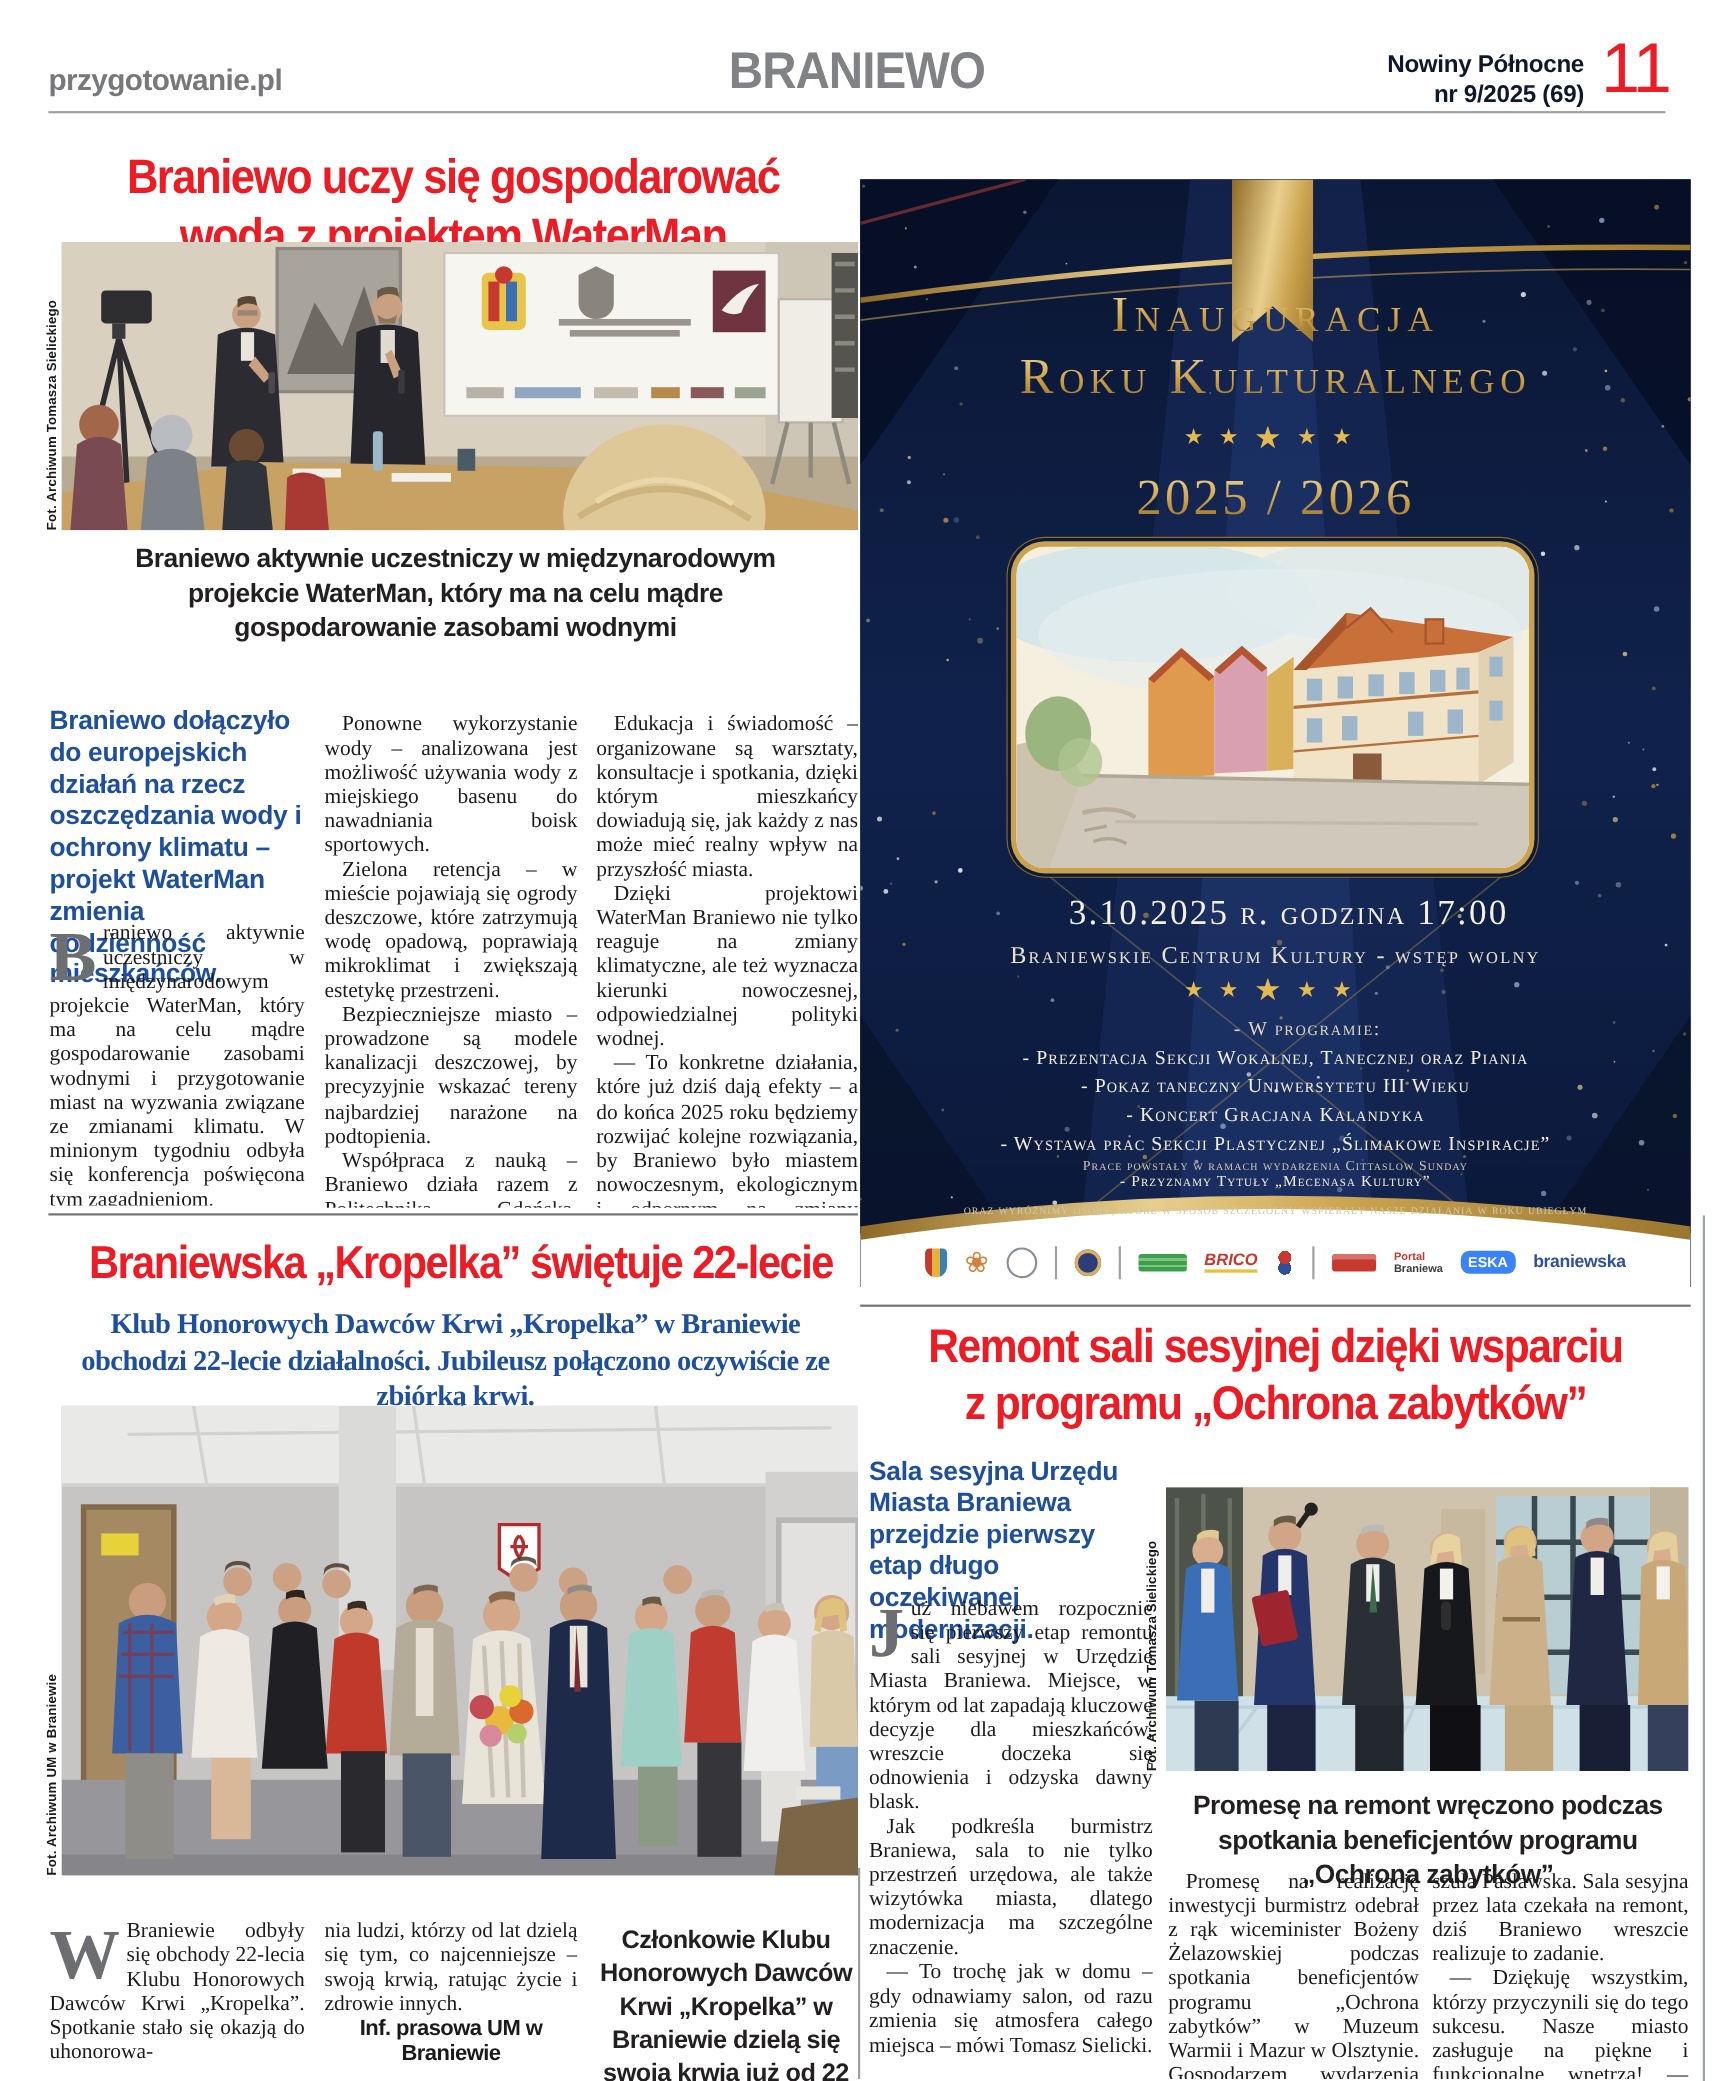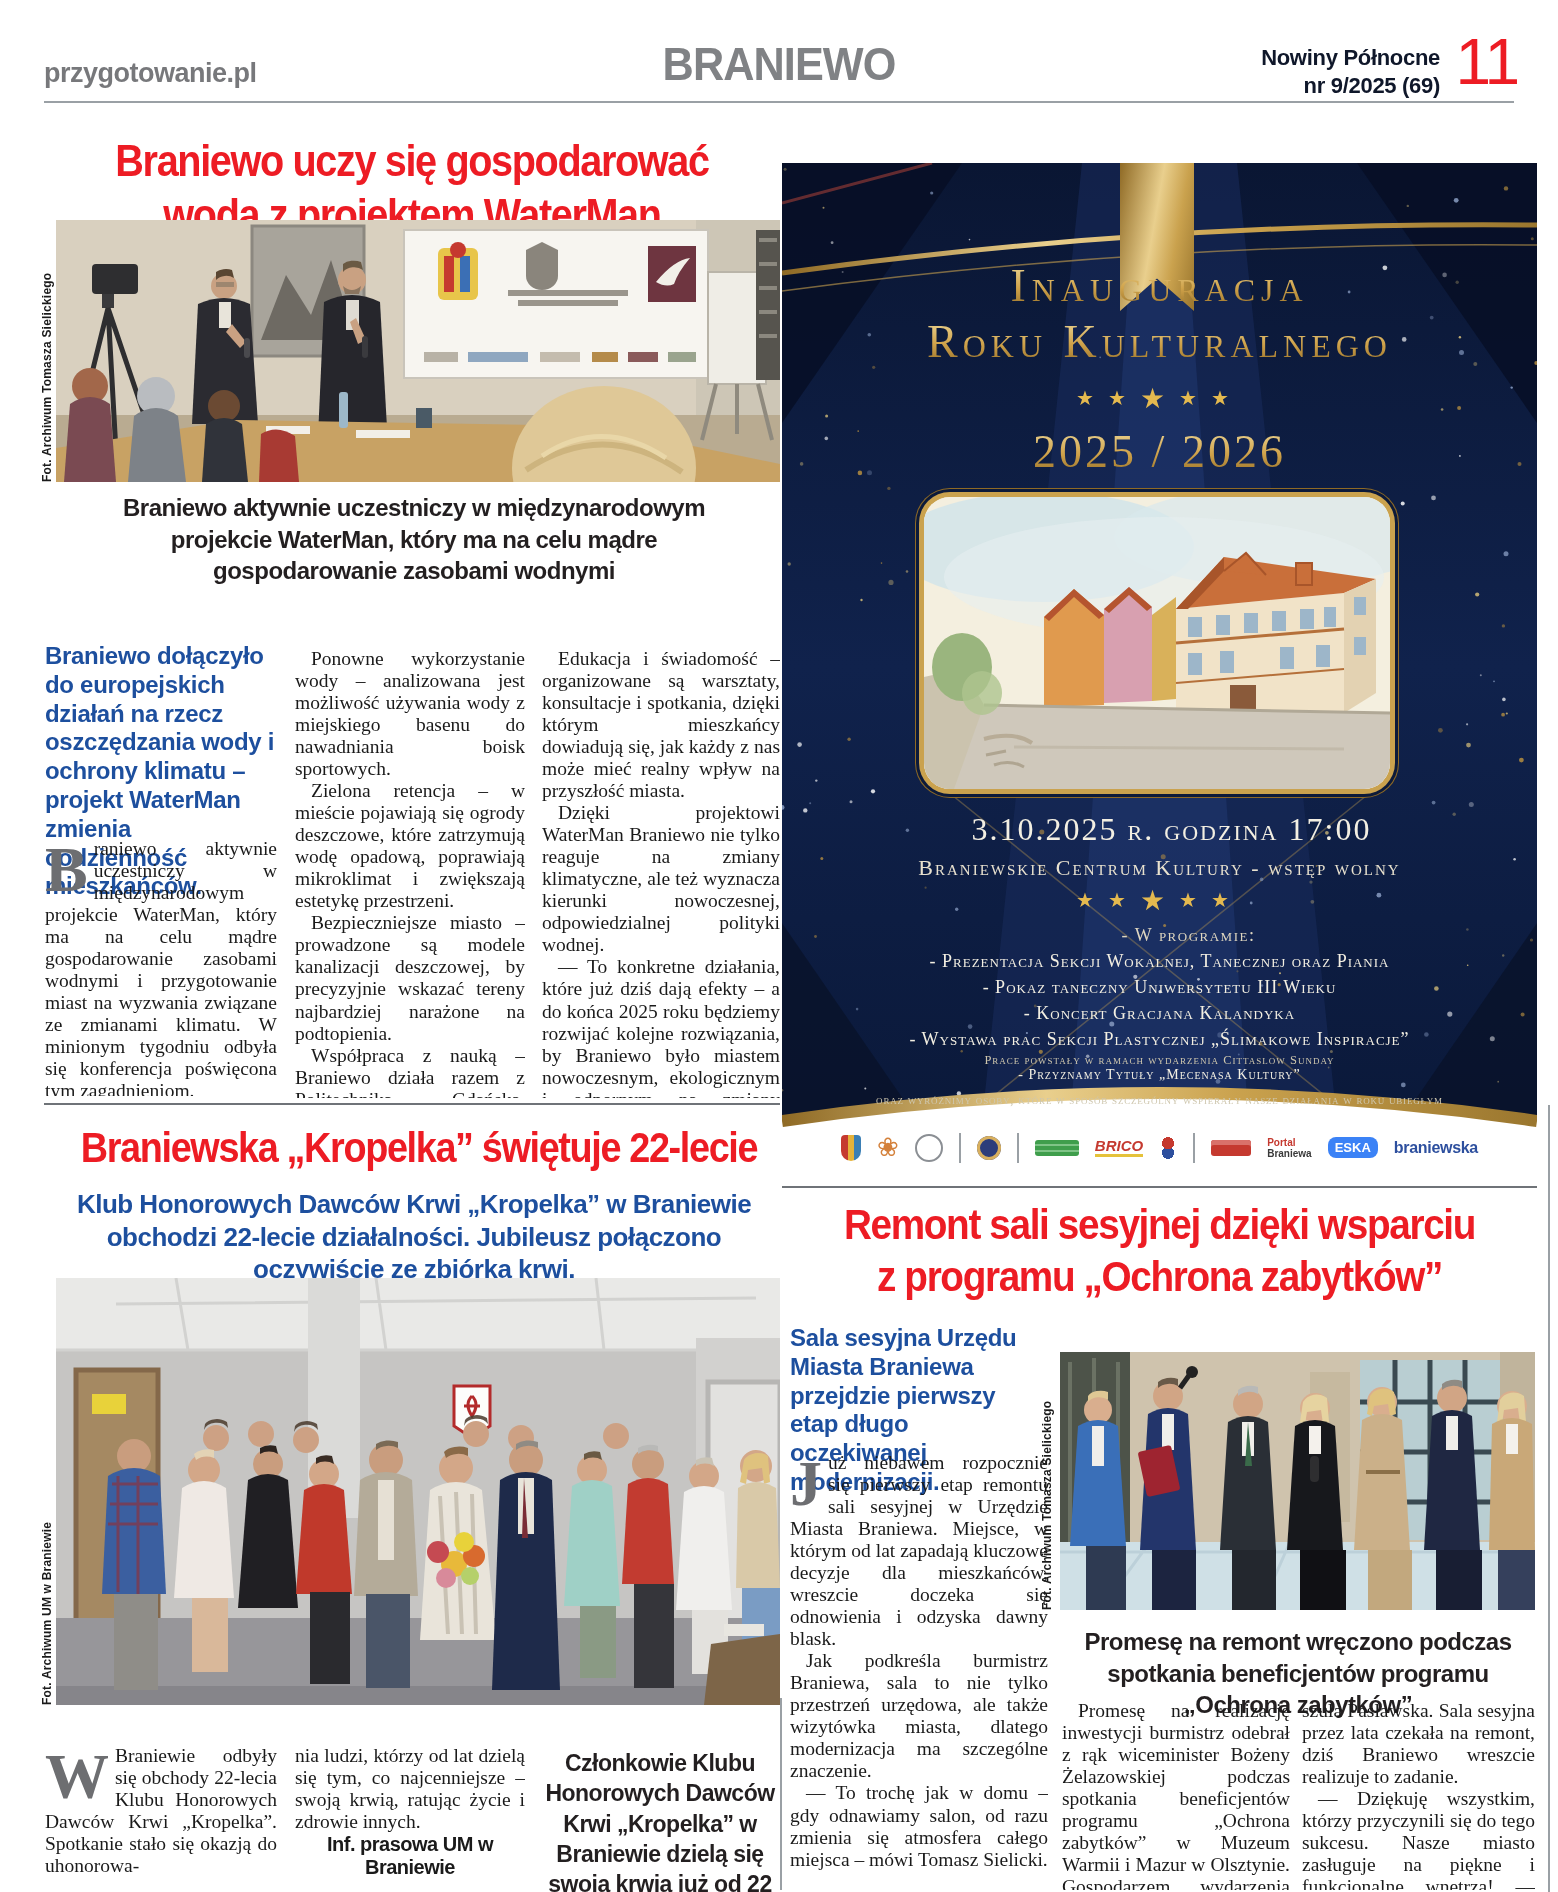--- a/index.html
+++ b/index.html
@@ -438,21 +438,21 @@
       <span class="lg lg-eska">ESKA</span>
       <span class="lg lg-braniewska">braniewska</span>
     </div>
   </div>
 
   <div class="abs divider" style="left:782px;top:1186px;width:755px;"></div>
 
   <div class="abs" style="left:44px;top:1122px;width:736px;">
     <div class="headline small">Braniewska „Kropelka” świętuje 22-lecie</div>
   </div>
-  <div class="abs subtitle" style="left:70px;top:1188px;width:688px;">Klub Honorowych Dawców Krwi „Kropelka” w Braniewie obchodzi 22-lecie działalności. Jubileusz połączono oczywiście ze zbiórką krwi.</div>
+  <div class="abs subtitle" style="left:70px;top:1188px;width:688px;font-family:Liberation Serif, serif;">Klub Honorowych Dawców Krwi „Kropelka” w Braniewie obchodzi 22-lecie działalności. Jubileusz połączono oczywiście ze zbiórką krwi.</div>
 
   <div class="abs vcredit" style="left:40px;top:1545px;height:160px;">Fot. Archiwum UM w Braniewie</div>
 
   <div class="abs photo" style="left:56px;top:1278px;width:724px;height:427px;">
     <svg width="724" height="427" viewBox="0 0 724 427">
       <rect width="724" height="427" fill="#c6c5c3"></rect>
       <rect width="724" height="72" fill="#e9e9e7"></rect>
       <path d="M0,72 L724,72 M120,0 L132,72 M320,0 L330,72 M540,0 L548,72 M60,26 L700,20" stroke="#d2d2d0" stroke-width="3"></path>
       <rect x="252" y="0" width="52" height="240" fill="#dadad8"></rect>
       <rect x="640" y="60" width="84" height="300" fill="#d2d1cf"></rect>

